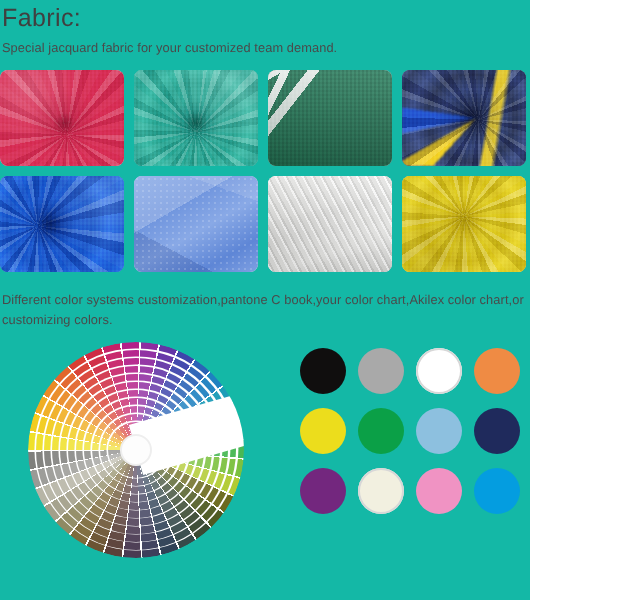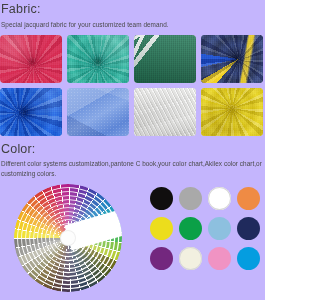--- a/index.html
+++ b/index.html
@@ -12,21 +12,21 @@
     height: 300px;
     overflow: hidden;
     font-family: "Liberation Sans", sans-serif;
     color: #3a3a3a;
     -webkit-font-smoothing: antialiased;
   }
   .page {
     width: 265px;
     height: 300px;
     position: relative;
-    background: #c4b5fd;
+    background: #14b8a6;
     box-sizing: border-box;
   }
 
   
   .section-title {
     font-size: 12.5px;
     font-weight: 400;
     color: #404040;
     letter-spacing: 0.2px;
     line-height: 1.1;
@@ -384,21 +384,20 @@
         <div class="tex"></div>
         <div class="swirl"></div>
         <div class="vig"></div>
         <div class="knit"></div>
       </div>
 
     </div>
   </section>
 
   <section class="color-section">
-    <h2 class="section-title">Color:</h2>
     <p class="section-desc">Different color systems customization,pantone C book,your color chart,Akilex color chart,or customizing colors.</p>
 
     <div class="color-row">
 
       <div class="wheel-wrap">
         <div class="wheel" id="color-wheel">
             <div class="ring" style="width: 108px; height: 108px; background: conic-gradient(from -90deg, rgb(239, 224, 42) 0deg, rgb(239, 224, 42) 9.39deg, rgb(255, 255, 255) 9.39deg, rgb(255, 255, 255) 10.29deg, rgb(242, 204, 31) 10.29deg, rgb(242, 204, 31) 19.67deg, rgb(255, 255, 255) 19.67deg, rgb(255, 255, 255) 20.57deg, rgb(240, 174, 34) 20.57deg, rgb(240, 174, 34) 29.96deg, rgb(255, 255, 255) 29.96deg, rgb(255, 255, 255) 30.86deg, rgb(234, 139, 39) 30.86deg, rgb(234, 139, 39) 40.24deg, rgb(255, 255, 255) 40.24deg, rgb(255, 255, 255) 41.14deg, rgb(226, 102, 44) 41.14deg, rgb(226, 102, 44) 50.53deg, rgb(255, 255, 255) 50.53deg, rgb(255, 255, 255) 51.43deg, rgb(217, 63, 51) 51.43deg, rgb(217, 63, 51) 60.81deg, rgb(255, 255, 255) 60.81deg, rgb(255, 255, 255) 61.71deg, rgb(207, 43, 69) 61.71deg, rgb(207, 43, 69) 71.1deg, rgb(255, 255, 255) 71.1deg, rgb(255, 255, 255) 72deg, rgb(198, 33, 104) 72deg, rgb(198, 33, 104) 81.39deg, rgb(255, 255, 255) 81.39deg, rgb(255, 255, 255) 82.29deg, rgb(179, 32, 137) 82.29deg, rgb(179, 32, 137) 91.67deg, rgb(255, 255, 255) 91.67deg, rgb(255, 255, 255) 92.57deg, rgb(142, 43, 160) 92.57deg, rgb(142, 43, 160) 101.96deg, rgb(255, 255, 255) 101.96deg, rgb(255, 255, 255) 102.86deg, rgb(99, 52, 166) 102.86deg, rgb(99, 52, 166) 112.24deg, rgb(255, 255, 255) 112.24deg, rgb(255, 255, 255) 113.14deg, rgb(63, 69, 171) 113.14deg, rgb(63, 69, 171) 122.53deg, rgb(255, 255, 255) 122.53deg, rgb(255, 255, 255) 123.43deg, rgb(43, 99, 182) 123.43deg, rgb(43, 99, 182) 132.81deg, rgb(255, 255, 255) 132.81deg, rgb(255, 255, 255) 133.71deg, rgb(31, 129, 192) 133.71deg, rgb(31, 129, 192) 143.1deg, rgb(255, 255, 255) 143.1deg, rgb(255, 255, 255) 144deg, rgb(29, 156, 184) 144deg, rgb(29, 156, 184) 153.39deg, rgb(255, 255, 255) 153.39deg, rgb(255, 255, 255) 154.29deg, rgb(36, 173, 155) 154.29deg, rgb(36, 173, 155) 163.67deg, rgb(255, 255, 255) 163.67deg, rgb(255, 255, 255) 164.57deg, rgb(47, 180, 121) 164.57deg, rgb(47, 180, 121) 173.96deg, rgb(255, 255, 255) 173.96deg, rgb(255, 255, 255) 174.86deg, rgb(73, 184, 85) 174.86deg, rgb(73, 184, 85) 184.24deg, rgb(255, 255, 255) 184.24deg, rgb(255, 255, 255) 185.14deg, rgb(124, 193, 63) 185.14deg, rgb(124, 193, 63) 194.53deg, rgb(255, 255, 255) 194.53deg, rgb(255, 255, 255) 195.43deg, rgb(178, 203, 51) 195.43deg, rgb(178, 203, 51) 204.81deg, rgb(255, 255, 255) 204.81deg, rgb(255, 255, 255) 205.71deg, rgb(107, 106, 30) 205.71deg, rgb(107, 106, 30) 215.1deg, rgb(255, 255, 255) 215.1deg, rgb(255, 255, 255) 216deg, rgb(78, 90, 34) 216deg, rgb(78, 90, 34) 225.39deg, rgb(255, 255, 255) 225.39deg, rgb(255, 255, 255) 226.29deg, rgb(58, 74, 51) 226.29deg, rgb(58, 74, 51) 235.67deg, rgb(255, 255, 255) 235.67deg, rgb(255, 255, 255) 236.57deg, rgb(54, 74, 74) 236.57deg, rgb(54, 74, 74) 245.96deg, rgb(255, 255, 255) 245.96deg, rgb(255, 255, 255) 246.86deg, rgb(47, 65, 86) 246.86deg, rgb(47, 65, 86) 256.24deg, rgb(255, 255, 255) 256.24deg, rgb(255, 255, 255) 257.14deg, rgb(61, 63, 92) 257.14deg, rgb(61, 63, 92) 266.53deg, rgb(255, 255, 255) 266.53deg, rgb(255, 255, 255) 267.43deg, rgb(74, 58, 82) 267.43deg, rgb(74, 58, 82) 276.81deg, rgb(255, 255, 255) 276.81deg, rgb(255, 255, 255) 277.71deg, rgb(90, 64, 57) 277.71deg, rgb(90, 64, 57) 287.1deg, rgb(255, 255, 255) 287.1deg, rgb(255, 255, 255) 288deg, rgb(107, 84, 51) 288deg, rgb(107, 84, 51) 297.39deg, rgb(255, 255, 255) 297.39deg, rgb(255, 255, 255) 298.29deg, rgb(125, 107, 60) 298.29deg, rgb(125, 107, 60) 307.67deg, rgb(255, 255, 255) 307.67deg, rgb(255, 255, 255) 308.57deg, rgb(143, 138, 99) 308.57deg, rgb(143, 138, 99) 317.96deg, rgb(255, 255, 255) 317.96deg, rgb(255, 255, 255) 318.86deg, rgb(163, 160, 138) 318.86deg, rgb(163, 160, 138) 328.24deg, rgb(255, 255, 255) 328.24deg, rgb(255, 255, 255) 329.14deg, rgb(183, 181, 166) 329.14deg, rgb(183, 181, 166) 338.53deg, rgb(255, 255, 255) 338.53deg, rgb(255, 255, 255) 339.43deg, rgb(154, 154, 150) 339.43deg, rgb(154, 154, 150) 348.81deg, rgb(255, 255, 255) 348.81deg, rgb(255, 255, 255) 349.71deg, rgb(127, 127, 124) 349.71deg, rgb(127, 127, 124) 359.1deg, rgb(255, 255, 255) 359.1deg, rgb(255, 255, 255) 360deg); opacity: 1;"></div>
             <div class="ring-inner-mask" style="width: 101.6px; height: 101.6px;"></div>
             <div class="ring" style="width: 100px; height: 100px; background: conic-gradient(from -90deg, rgb(239, 224, 42) 0deg, rgb(239, 224, 42) 9.39deg, rgb(255, 255, 255) 9.39deg, rgb(255, 255, 255) 10.29deg, rgb(242, 204, 31) 10.29deg, rgb(242, 204, 31) 19.67deg, rgb(255, 255, 255) 19.67deg, rgb(255, 255, 255) 20.57deg, rgb(240, 174, 34) 20.57deg, rgb(240, 174, 34) 29.96deg, rgb(255, 255, 255) 29.96deg, rgb(255, 255, 255) 30.86deg, rgb(234, 139, 39) 30.86deg, rgb(234, 139, 39) 40.24deg, rgb(255, 255, 255) 40.24deg, rgb(255, 255, 255) 41.14deg, rgb(226, 102, 44) 41.14deg, rgb(226, 102, 44) 50.53deg, rgb(255, 255, 255) 50.53deg, rgb(255, 255, 255) 51.43deg, rgb(217, 63, 51) 51.43deg, rgb(217, 63, 51) 60.81deg, rgb(255, 255, 255) 60.81deg, rgb(255, 255, 255) 61.71deg, rgb(207, 43, 69) 61.71deg, rgb(207, 43, 69) 71.1deg, rgb(255, 255, 255) 71.1deg, rgb(255, 255, 255) 72deg, rgb(198, 33, 104) 72deg, rgb(198, 33, 104) 81.39deg, rgb(255, 255, 255) 81.39deg, rgb(255, 255, 255) 82.29deg, rgb(179, 32, 137) 82.29deg, rgb(179, 32, 137) 91.67deg, rgb(255, 255, 255) 91.67deg, rgb(255, 255, 255) 92.57deg, rgb(142, 43, 160) 92.57deg, rgb(142, 43, 160) 101.96deg, rgb(255, 255, 255) 101.96deg, rgb(255, 255, 255) 102.86deg, rgb(99, 52, 166) 102.86deg, rgb(99, 52, 166) 112.24deg, rgb(255, 255, 255) 112.24deg, rgb(255, 255, 255) 113.14deg, rgb(63, 69, 171) 113.14deg, rgb(63, 69, 171) 122.53deg, rgb(255, 255, 255) 122.53deg, rgb(255, 255, 255) 123.43deg, rgb(43, 99, 182) 123.43deg, rgb(43, 99, 182) 132.81deg, rgb(255, 255, 255) 132.81deg, rgb(255, 255, 255) 133.71deg, rgb(31, 129, 192) 133.71deg, rgb(31, 129, 192) 143.1deg, rgb(255, 255, 255) 143.1deg, rgb(255, 255, 255) 144deg, rgb(29, 156, 184) 144deg, rgb(29, 156, 184) 153.39deg, rgb(255, 255, 255) 153.39deg, rgb(255, 255, 255) 154.29deg, rgb(36, 173, 155) 154.29deg, rgb(36, 173, 155) 163.67deg, rgb(255, 255, 255) 163.67deg, rgb(255, 255, 255) 164.57deg, rgb(47, 180, 121) 164.57deg, rgb(47, 180, 121) 173.96deg, rgb(255, 255, 255) 173.96deg, rgb(255, 255, 255) 174.86deg, rgb(73, 184, 85) 174.86deg, rgb(73, 184, 85) 184.24deg, rgb(255, 255, 255) 184.24deg, rgb(255, 255, 255) 185.14deg, rgb(124, 193, 63) 185.14deg, rgb(124, 193, 63) 194.53deg, rgb(255, 255, 255) 194.53deg, rgb(255, 255, 255) 195.43deg, rgb(178, 203, 51) 195.43deg, rgb(178, 203, 51) 204.81deg, rgb(255, 255, 255) 204.81deg, rgb(255, 255, 255) 205.71deg, rgb(107, 106, 30) 205.71deg, rgb(107, 106, 30) 215.1deg, rgb(255, 255, 255) 215.1deg, rgb(255, 255, 255) 216deg, rgb(78, 90, 34) 216deg, rgb(78, 90, 34) 225.39deg, rgb(255, 255, 255) 225.39deg, rgb(255, 255, 255) 226.29deg, rgb(58, 74, 51) 226.29deg, rgb(58, 74, 51) 235.67deg, rgb(255, 255, 255) 235.67deg, rgb(255, 255, 255) 236.57deg, rgb(54, 74, 74) 236.57deg, rgb(54, 74, 74) 245.96deg, rgb(255, 255, 255) 245.96deg, rgb(255, 255, 255) 246.86deg, rgb(47, 65, 86) 246.86deg, rgb(47, 65, 86) 256.24deg, rgb(255, 255, 255) 256.24deg, rgb(255, 255, 255) 257.14deg, rgb(61, 63, 92) 257.14deg, rgb(61, 63, 92) 266.53deg, rgb(255, 255, 255) 266.53deg, rgb(255, 255, 255) 267.43deg, rgb(74, 58, 82) 267.43deg, rgb(74, 58, 82) 276.81deg, rgb(255, 255, 255) 276.81deg, rgb(255, 255, 255) 277.71deg, rgb(90, 64, 57) 277.71deg, rgb(90, 64, 57) 287.1deg, rgb(255, 255, 255) 287.1deg, rgb(255, 255, 255) 288deg, rgb(107, 84, 51) 288deg, rgb(107, 84, 51) 297.39deg, rgb(255, 255, 255) 297.39deg, rgb(255, 255, 255) 298.29deg, rgb(125, 107, 60) 298.29deg, rgb(125, 107, 60) 307.67deg, rgb(255, 255, 255) 307.67deg, rgb(255, 255, 255) 308.57deg, rgb(143, 138, 99) 308.57deg, rgb(143, 138, 99) 317.96deg, rgb(255, 255, 255) 317.96deg, rgb(255, 255, 255) 318.86deg, rgb(163, 160, 138) 318.86deg, rgb(163, 160, 138) 328.24deg, rgb(255, 255, 255) 328.24deg, rgb(255, 255, 255) 329.14deg, rgb(183, 181, 166) 329.14deg, rgb(183, 181, 166) 338.53deg, rgb(255, 255, 255) 338.53deg, rgb(255, 255, 255) 339.43deg, rgb(154, 154, 150) 339.43deg, rgb(154, 154, 150) 348.81deg, rgb(255, 255, 255) 348.81deg, rgb(255, 255, 255) 349.71deg, rgb(127, 127, 124) 349.71deg, rgb(127, 127, 124) 359.1deg, rgb(255, 255, 255) 359.1deg, rgb(255, 255, 255) 360deg); opacity: 0.97;"></div>
             <div class="ring-inner-mask" style="width: 93.6px; height: 93.6px;"></div>

